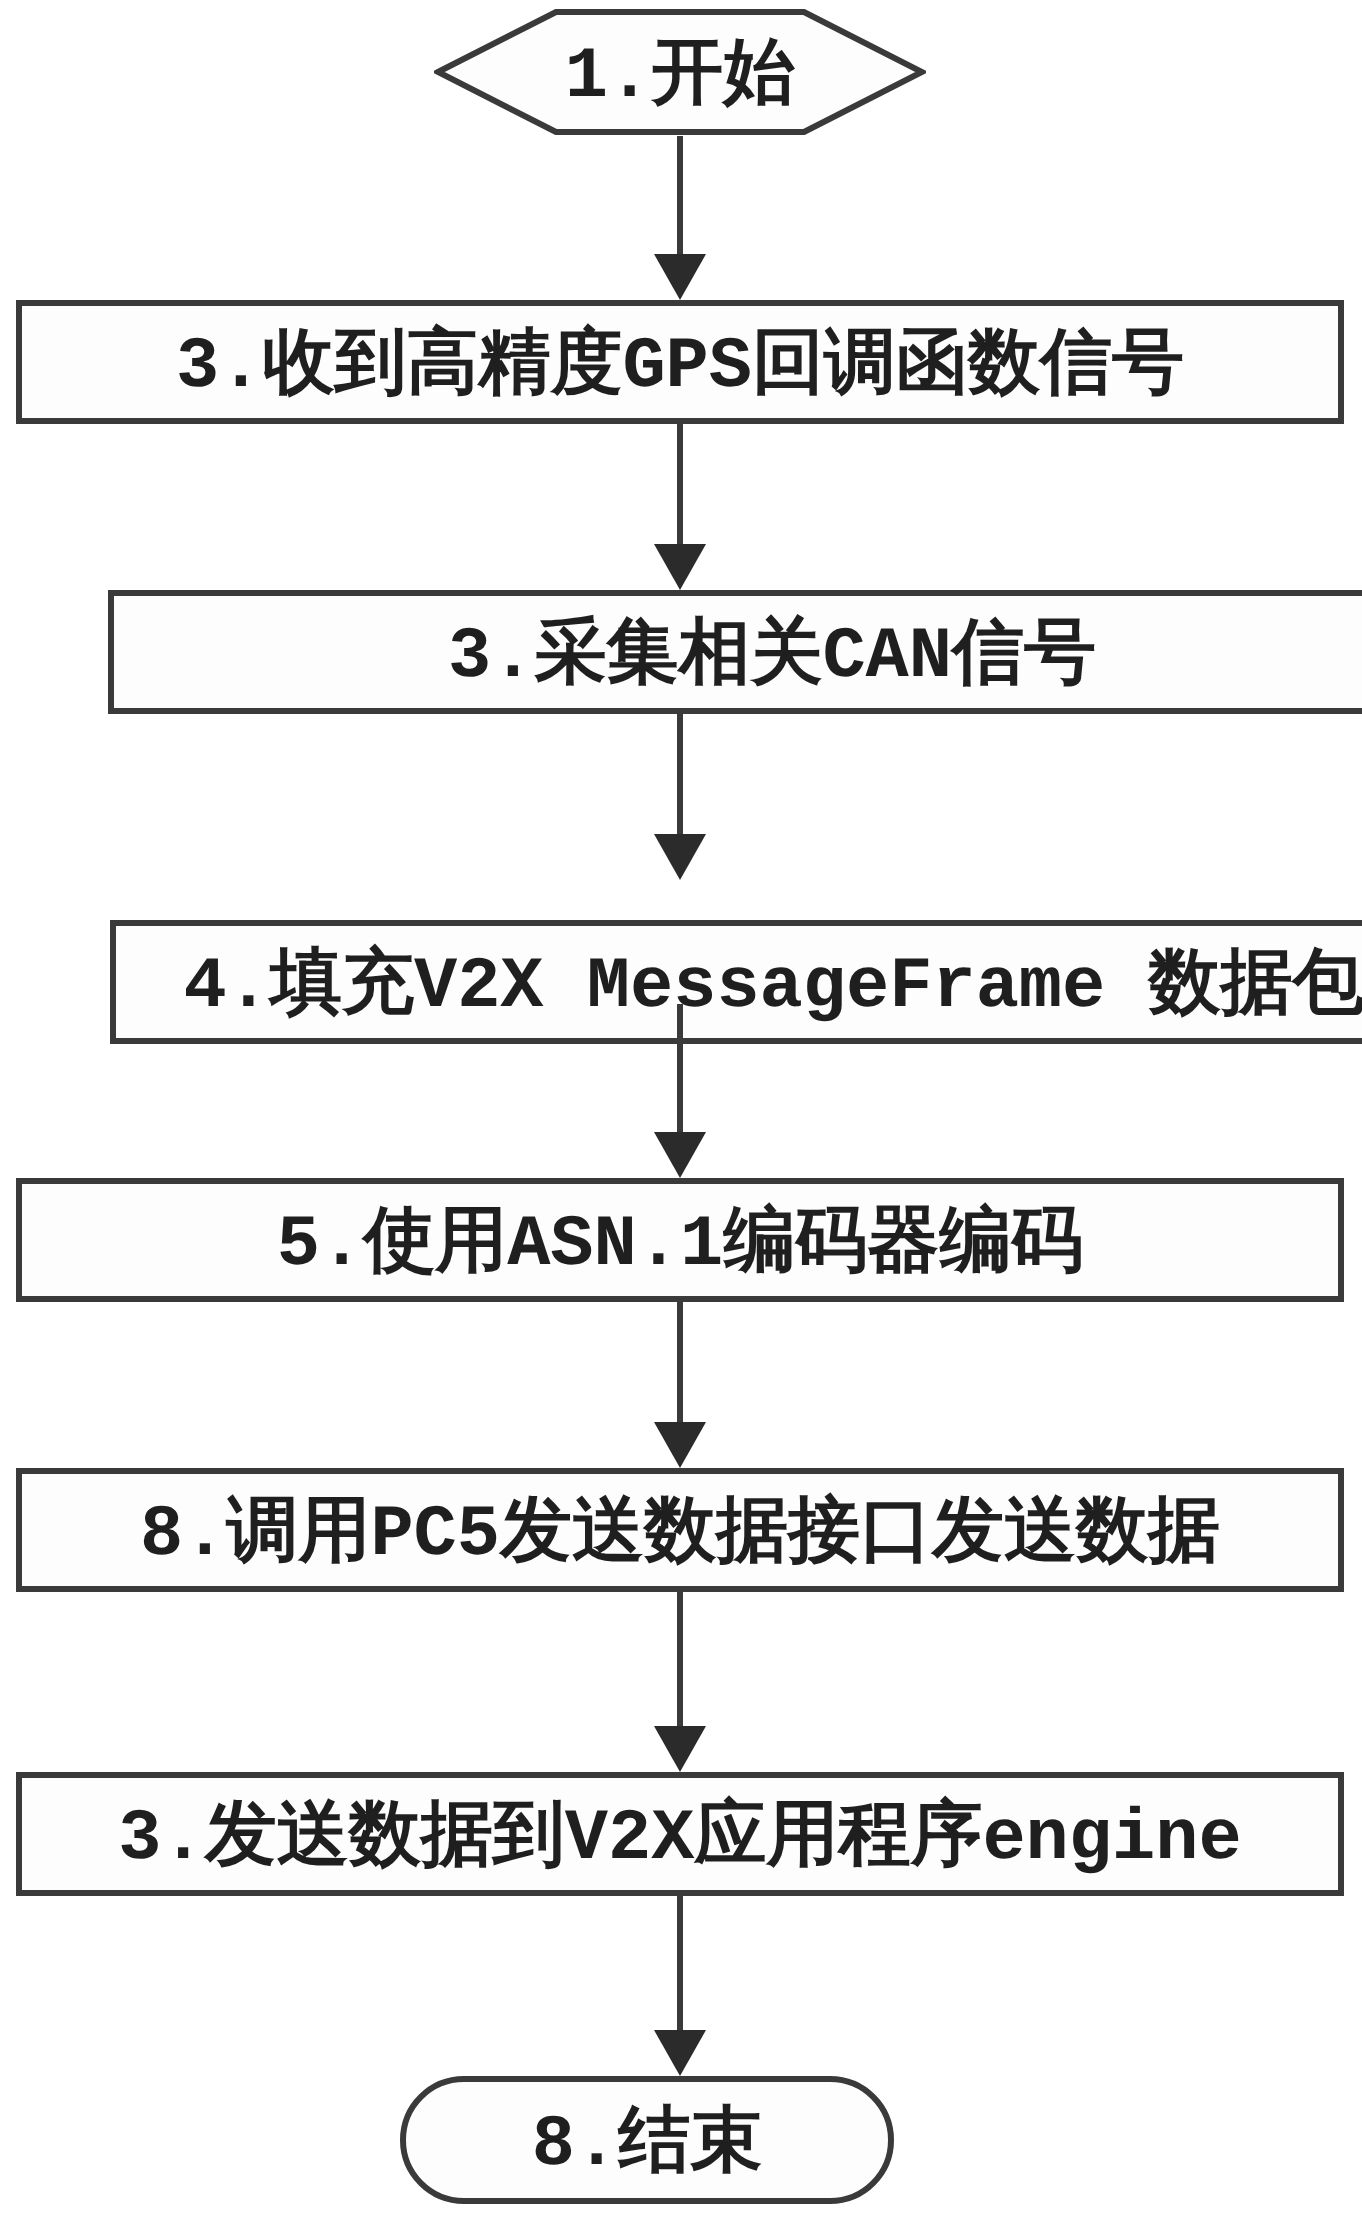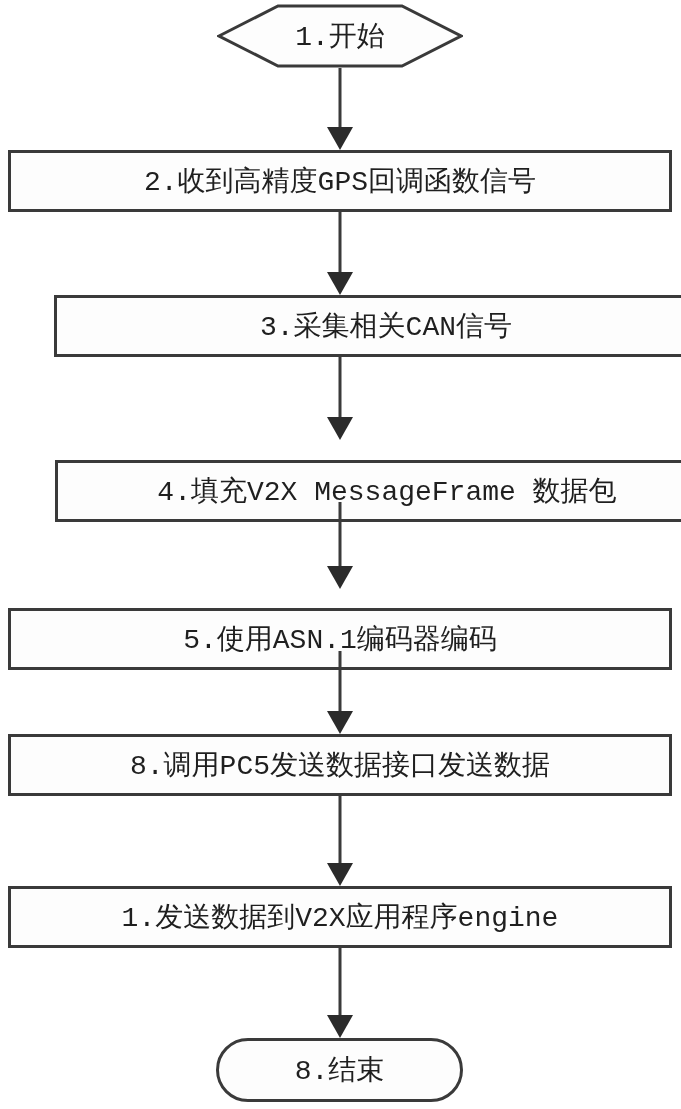--- a/index.html
+++ b/index.html
@@ -15,38 +15,38 @@
     font-family: "Liberation Mono", "DejaVu Sans Mono", monospace;
     color: #1f1f1f;
     overflow: hidden;
   }
   .node-label {
     position: absolute;
     inset: 0;
     display: flex;
     align-items: center;
     justify-content: center;
-    font-size: 28px;
-    font-weight: 400;
+    font-size: 36px;
+    font-weight: 700;
     letter-spacing: 0px;
     white-space: nowrap;
     color: #1f1f1f;
   }
   .rect-node {
     position: absolute;
     left: 8px;
     width: 664px;
     height: 62px;
     background: #fdfdfd;
     border: 3px solid #3a3a3a;
     box-sizing: border-box;
   }
   .stadium-node {
     position: absolute;
-    left: 216px;
+    left: 200px;
     width: 247px;
     height: 64px;
     background: #fdfdfd;
     border: 3px solid #3a3a3a;
     border-radius: 32px;
     box-sizing: border-box;
   }
   .hex-node {
     position: absolute;
     left: 217px;
@@ -95,21 +95,21 @@
     </svg>
     <div class="node-label">1.开始</div>
   </div>
 
   <div class="arrow" style="top:68px; height:82px;">
     <div class="arrow-line"></div>
     <div class="arrow-head"></div>
   </div>
 
   <div class="rect-node" style="top:150px;">
-    <div class="node-label">2.收到高精度GPS回调函数信号</div>
+    <div class="node-label">3.收到高精度GPS回调函数信号</div>
   </div>
 
   <div class="arrow" style="top:212px; height:83px;">
     <div class="arrow-line"></div>
     <div class="arrow-head"></div>
   </div>
 
   <div class="rect-node" style="top:295px;margin-left:46px;">
     <div class="node-label">3.采集相关CAN信号</div>
   </div>
@@ -121,40 +121,40 @@
 
   <div class="rect-node" style="top:460px;margin-left:47px;">
     <div class="node-label">4.填充V2X MessageFrame 数据包</div>
   </div>
 
   <div class="arrow" style="top:502px; height:87px;">
     <div class="arrow-line"></div>
     <div class="arrow-head"></div>
   </div>
 
-  <div class="rect-node" style="top:608px;">
+  <div class="rect-node" style="top:589px;">
     <div class="node-label">5.使用ASN.1编码器编码</div>
   </div>
 
   <div class="arrow" style="top:651px; height:83px;">
     <div class="arrow-line"></div>
     <div class="arrow-head"></div>
   </div>
 
   <div class="rect-node" style="top:734px;">
     <div class="node-label">8.调用PC5发送数据接口发送数据</div>
   </div>
 
   <div class="arrow" style="top:796px; height:90px;">
     <div class="arrow-line"></div>
     <div class="arrow-head"></div>
   </div>
 
   <div class="rect-node" style="top:886px;">
-    <div class="node-label">1.发送数据到V2X应用程序engine</div>
+    <div class="node-label">3.发送数据到V2X应用程序engine</div>
   </div>
 
   <div class="arrow" style="top:948px; height:90px;">
     <div class="arrow-line"></div>
     <div class="arrow-head"></div>
   </div>
 
   <div class="stadium-node" style="top:1038px;">
     <div class="node-label">8.结束</div>
   </div>

